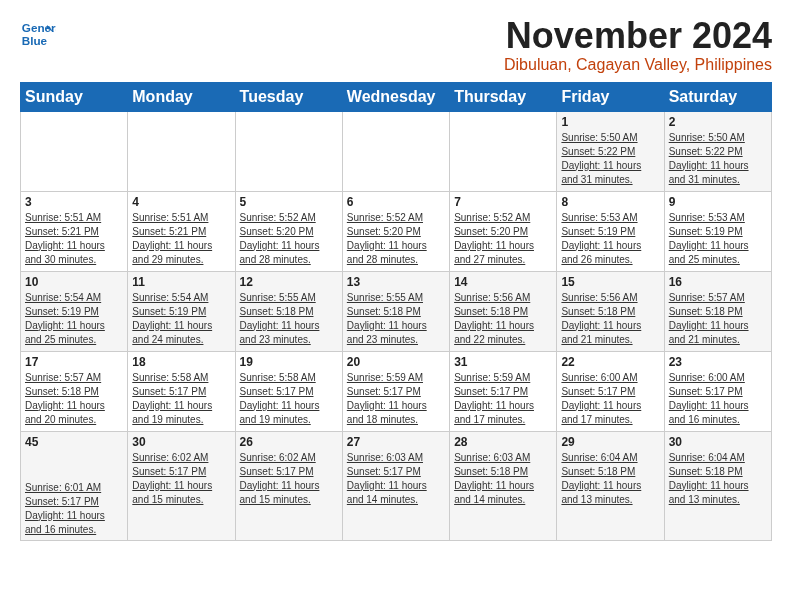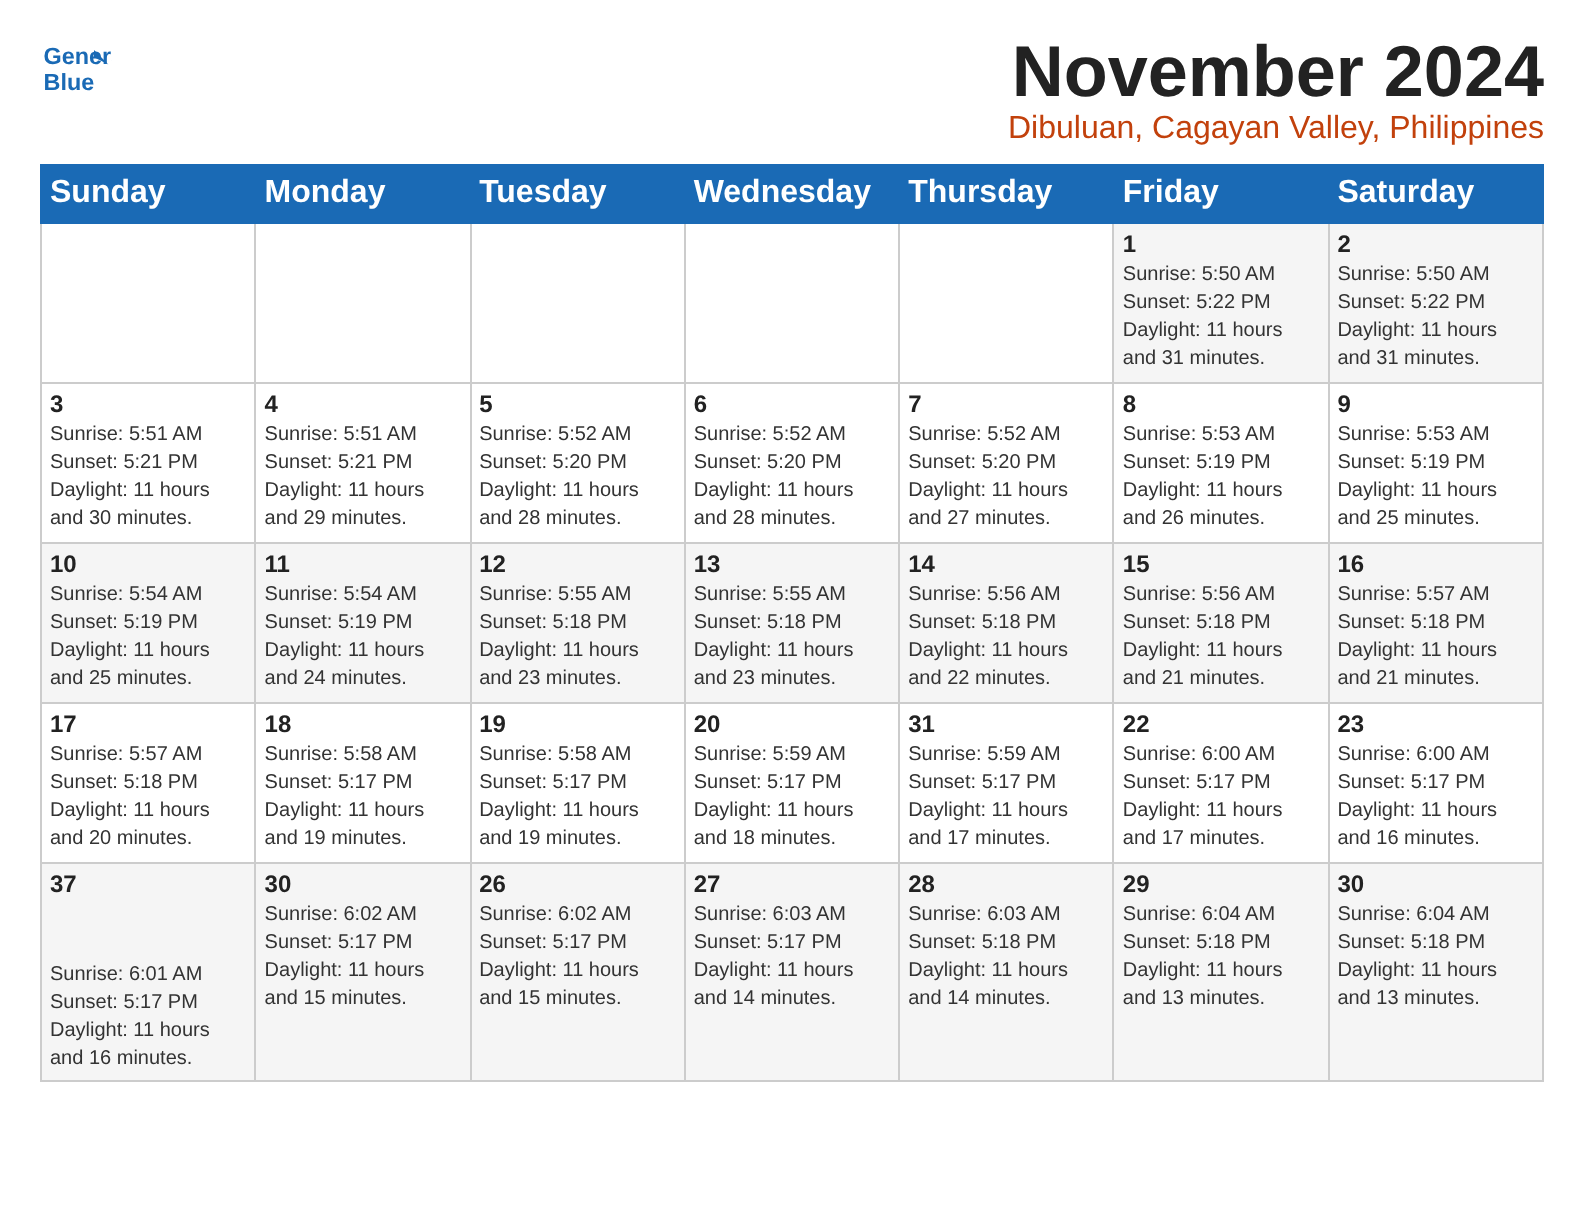--- a/index.html
+++ b/index.html
@@ -71,20 +71,21 @@
     .day-number {
       font-weight: bold;
       font-size: 12px;
       display: block;
       margin-bottom: 2px;
     }
     .day-info {
       font-size: 10px;
       color: #333;
       line-height: 1.4;
+      text-decoration: underline;
     }
     .empty-cell {
       background: #fff !important;
     }
   </style>
 </head>
 <body>
 
 <div class="header">
   <div class="logo">
@@ -282,21 +283,21 @@
         <td>
           <span class="day-number">23</span>
           <div class="day-info" style="white-space: pre-line;">Sunrise: 6:00 AM
 Sunset: 5:17 PM
 Daylight: 11 hours
 and 16 minutes.</div>
         </td>
       </tr>
       <tr>
         <td>
-          <span class="day-number">37</span>
+          <span class="day-number">45</span>
           <div class="day-info" style="white-space: pre-line; margin-top: 32px;">Sunrise: 6:01 AM
 Sunset: 5:17 PM
 Daylight: 11 hours
 and 16 minutes.</div>
         </td>
         <td>
           <span class="day-number">30</span>
           <div class="day-info" style="white-space: pre-line;">Sunrise: 6:02 AM
 Sunset: 5:17 PM
 Daylight: 11 hours

